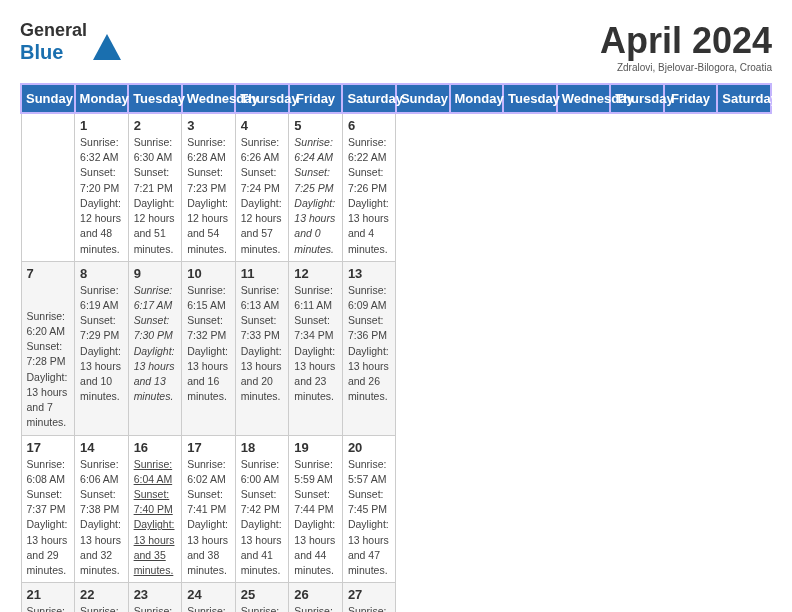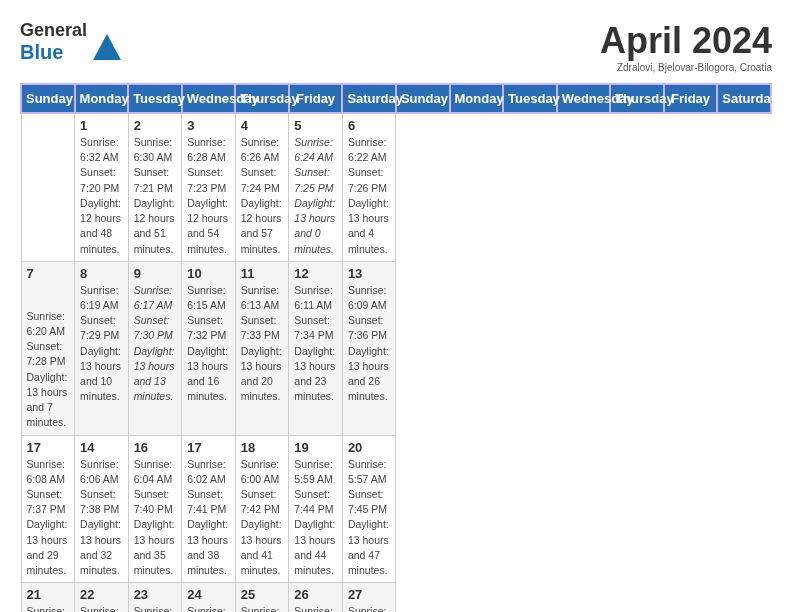--- a/index.html
+++ b/index.html
@@ -220,21 +220,21 @@
         </td>
         <td>
           <span class="day-number">14</span>
           <div class="day-info" style="white-space: pre-line;">Sunrise: 6:06 AM
 Sunset: 7:38 PM
 Daylight: 13 hours
 and 32 minutes.</div>
         </td>
         <td>
           <span class="day-number">16</span>
-          <div class="day-info" style="white-space: pre-line;">Sunrise: 6:04 AM
+          <div class="day-info" style="white-space: pre-line; text-decoration: underline;">Sunrise: 6:04 AM
 Sunset: 7:40 PM
 Daylight: 13 hours
 and 35 minutes.</div>
         </td>
         <td>
           <span class="day-number">17</span>
           <div class="day-info" style="white-space: pre-line;">Sunrise: 6:02 AM
 Sunset: 7:41 PM
 Daylight: 13 hours
 and 38 minutes.</div>

